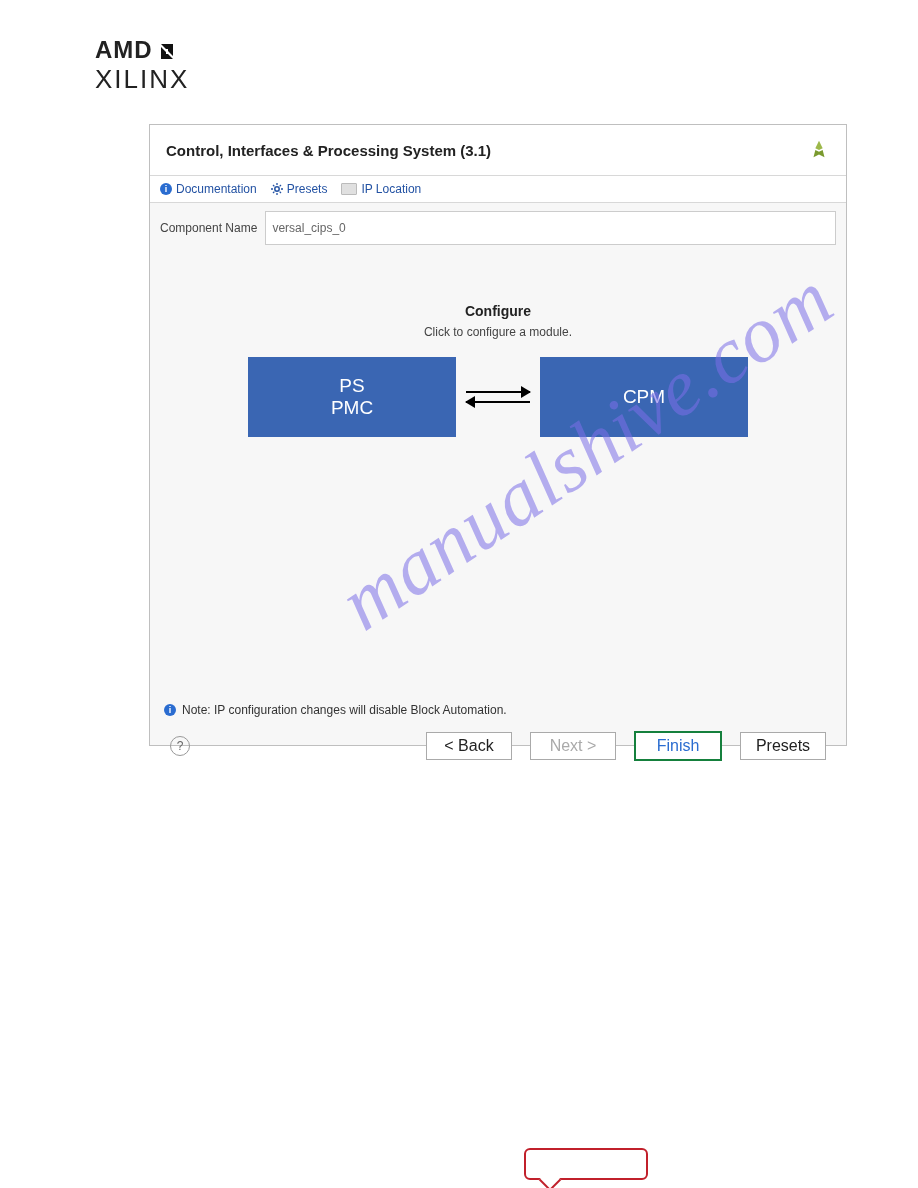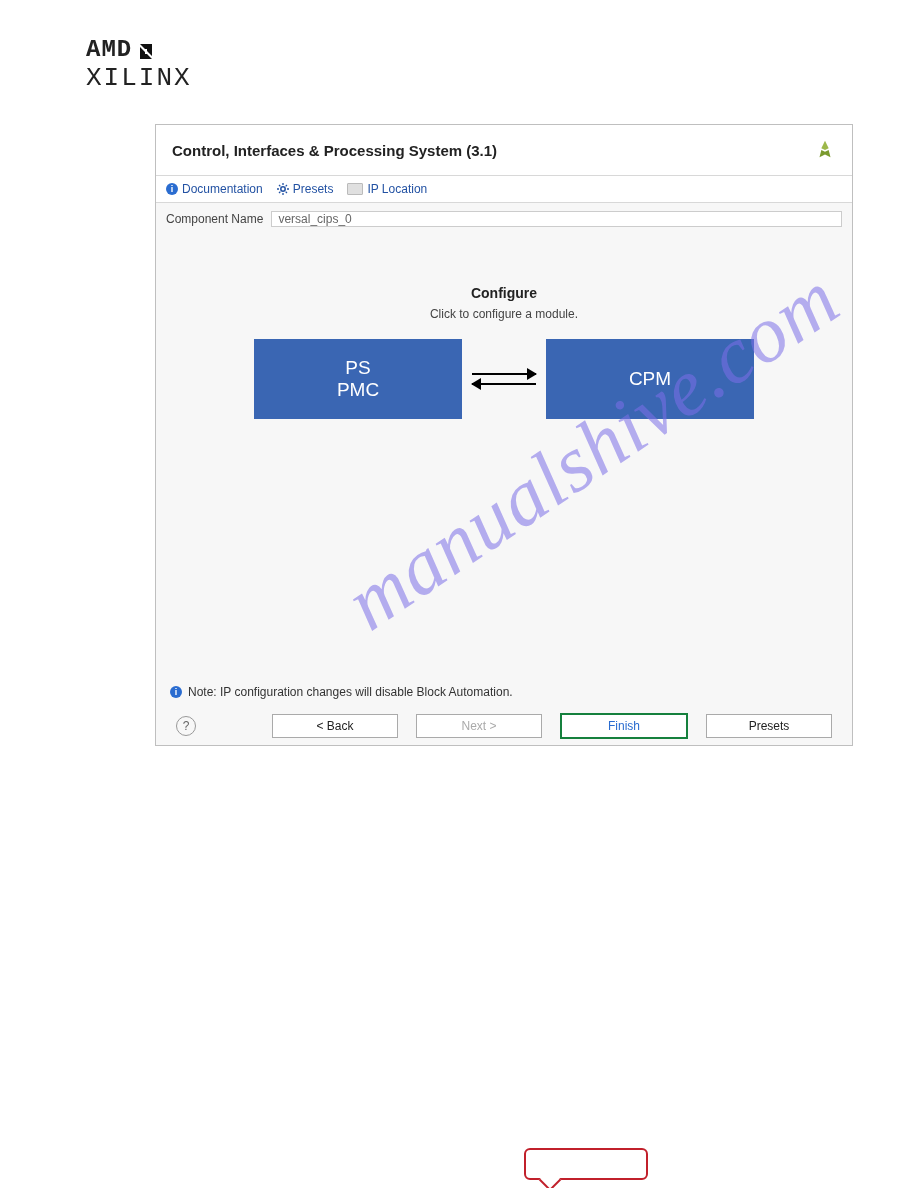--- a/index.html
+++ b/index.html
@@ -1,43 +1,43 @@
 <!DOCTYPE html>
 <html><head>
 <meta charset="utf-8">
 <style>
 html,body{margin:0;padding:0;background:#fff;font-family:Arial,Helvetica,sans-serif;color:#222;width:918px}
 .page{position:relative;width:918px;height:1188px}
-.logo{position:absolute;left:86px;top:36px;font-family:Liberation Mono, monospace}
+.logo{position:absolute;left:95px;top:36px;font-family:Liberation Sans, sans-serif}
 .logo-amd{font-weight:900;font-size:24px;letter-spacing:1px;display:flex;align-items:center;gap:4px}
 .amd-mark{width:20px;height:20px}
 .logo-xilinx{font-weight:400;font-size:26px;letter-spacing:2px;margin-top:0}
-.dialog{position:absolute;left:155px;top:124px;width:696px;height:620px;border:1px solid #bfbfbf;background:#f7f7f7}
+.dialog{position:absolute;left:149px;top:124px;width:696px;height:620px;border:1px solid #bfbfbf;background:#f7f7f7}
 .dlg-title{padding:14px 16px;font-weight:700;font-size:15px;background:#fff;border-bottom:1px solid #d8d8d8;display:flex;align-items:center;justify-content:space-between}
 .vlogo{width:22px;height:22px}
 .linkbar{padding:6px 10px;font-size:12px;color:#2352a3;display:flex;gap:14px;border-bottom:1px solid #d8d8d8;background:#fff}
 .linkbar span{display:flex;align-items:center;gap:4px;cursor:pointer}
 .info-icon{width:12px;height:12px;border-radius:50%;background:#2a6cd0;color:#fff;display:inline-flex;align-items:center;justify-content:center;font-size:9px;font-weight:700}
 .gear-icon{width:12px;height:12px}
 .folder-icon{width:14px;height:10px;background:#e0e0e0;border:1px solid #bbb;border-radius:1px}
 .row-comp{display:flex;align-items:center;gap:8px;padding:8px 10px;font-size:12px;color:#444}
-.row-comp input{flex:1;font-size:12px;padding:0 6px;border:1px solid #ccc;background:#fff;color:#666}
+.row-comp input{flex:1;font-size:12px;padding:9px 6px;border:1px solid #ccc;background:#fff;color:#666}
 .canvas{position:relative;height:400px}
 .cfg-title{text-align:center;font-weight:700;font-size:14px;margin-top:50px}
 .cfg-sub{text-align:center;font-size:12px;color:#444;margin-top:6px}
 .blocks{display:flex;justify-content:center;align-items:center;gap:0;margin-top:18px}
 .blk{background:#3a66b3;color:#fff;width:208px;height:80px;display:flex;flex-direction:column;align-items:center;justify-content:center;font-size:19px;cursor:pointer}
 .arrows{width:84px;display:flex;flex-direction:column;align-items:center;gap:8px}
 .arrow{width:64px;height:2px;background:#000;position:relative}
 .arrow.r::after{content:"";position:absolute;right:-1px;top:-5px;border-left:10px solid #000;border-top:6px solid transparent;border-bottom:6px solid transparent}
 .arrow.l::after{content:"";position:absolute;left:-1px;top:-5px;border-right:10px solid #000;border-top:6px solid transparent;border-bottom:6px solid transparent}
 .note{font-size:12px;color:#333;padding:0 14px;display:flex;align-items:center;gap:6px}
 .btnbar{display:flex;justify-content:flex-end;gap:18px;padding:14px 20px 0 14px;align-items:center}
 .help{width:18px;height:18px;border:1px solid #999;border-radius:50%;color:#666;display:flex;align-items:center;justify-content:center;font-size:12px;margin-right:auto;margin-left:6px}
-.btn{min-width:76px;padding:4px 24px;font-size:12px;background:#fff;border:1px solid #aaa;cursor:pointer;text-align:center}
+.btn{min-width:76px;padding:4px 4px;font-size:16px;background:#fff;border:1px solid #aaa;cursor:pointer;text-align:center}
 .btn.disabled{color:#aaa}
 .btn.primary{border:2px solid #15803d;color:#2a6cd0}
 .watermark{position:absolute;left:150px;top:280px;font-size:80px;color:#7d6fe8;opacity:.55;transform:rotate(-34deg);pointer-events:none;font-family:Georgia,serif;font-style:italic;letter-spacing:1px}
 .feedback{position:absolute;left:524px;top:1148px;width:120px;height:28px;border:2px solid #c1202b;border-radius:6px}
 .feedback::after{content:"";position:absolute;left:16px;bottom:-10px;width:14px;height:14px;border-left:2px solid #c1202b;border-bottom:2px solid #c1202b;background:#fff;transform:rotate(-45deg)}
 </style>
 </head>
 <body>
 <div class="page">
 

